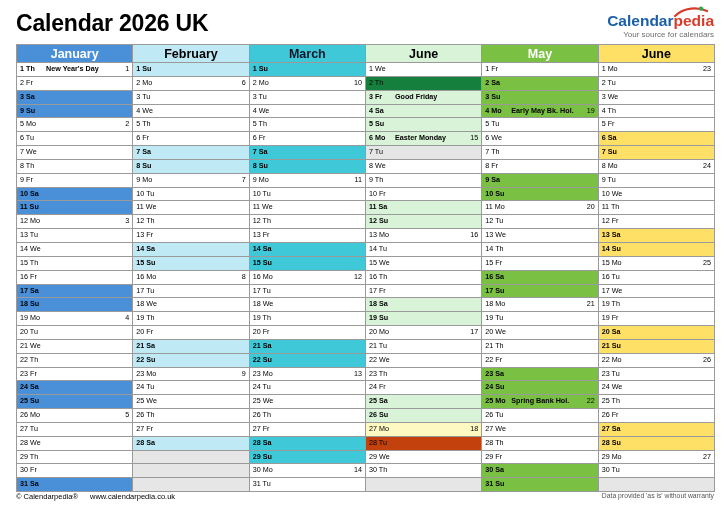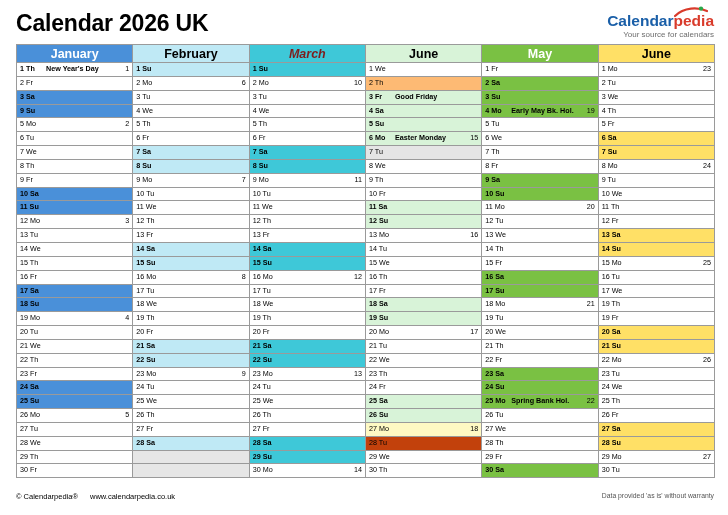--- a/index.html
+++ b/index.html
@@ -137,21 +137,21 @@
         <col class="m">
         <col class="m">
         <col class="m">
         <col class="m">
         <col class="m">
     </colgroup>
     <thead>
       <tr>
         <th style="background: rgb(74, 144, 217); color: rgb(255, 255, 255);">January</th>
         <th style="background: rgb(191, 233, 245); color: rgb(0, 0, 0);">February</th>
-        <th style="background: rgb(62, 200, 216); color: #7f1d1d; font-style: italic;">March</th>
+        <th style="background: rgb(62, 200, 216); color: #0f172a;">March</th>
         <th style="background: rgb(216, 243, 216); color: rgb(0, 0, 0);">June</th>
         <th style="background: rgb(122, 193, 67); color: rgb(255, 255, 255);">May</th>
         <th style="background: rgb(255, 224, 102); color: rgb(0, 0, 0);">June</th>
       </tr>
     </thead>
     <tbody id="cal-body">
         <tr>
           <td>
             <div class="cell bold" style="background: rgb(255, 255, 255);">
               <span class="daynum">1 Th</span>
@@ -198,21 +198,21 @@
               <span class="wknum">6</span>
             </div>
           </td>
           <td>
             <div class="cell" style="background: rgb(255, 255, 255);">
               <span class="daynum">2 Mo</span>
               <span class="wknum">10</span>
             </div>
           </td>
           <td>
-            <div class="cell" style="background: #fdba74;">
+            <div class="cell" style="background: #15803d;">
               <span class="daynum">2 Th</span>
             </div>
           </td>
           <td>
             <div class="cell bold" style="background: rgb(122, 193, 67); color: rgb(0, 0, 0);">
               <span class="daynum">2 Sa</span>
             </div>
           </td>
           <td>
             <div class="cell" style="background: rgb(255, 255, 255);">
@@ -1130,20 +1130,46 @@
           </td>
           <td>
             <div class="cell bold" style="background: rgb(122, 193, 67); color: rgb(0, 0, 0);">
               <span class="daynum">30 Sa</span>
             </div>
           </td>
           <td>
             <div class="cell" style="background: rgb(255, 255, 255);">
               <span class="daynum">30 Tu</span>
             </div>
+          </td>
+        </tr>
+        <tr>
+          <td>
+            <div class="cell bold" style="background: rgb(74, 144, 217); color: rgb(0, 0, 0);">
+              <span class="daynum">31 Sa</span>
+            </div>
+          </td>
+          <td>
+            <div class="cell empty"></div>
+          </td>
+          <td>
+            <div class="cell" style="background: rgb(255, 255, 255);">
+              <span class="daynum">31 Tu</span>
+            </div>
+          </td>
+          <td>
+            <div class="cell empty"></div>
+          </td>
+          <td>
+            <div class="cell bold" style="background: rgb(122, 193, 67); color: rgb(0, 0, 0);">
+              <span class="daynum">31 Su</span>
+            </div>
+          </td>
+          <td>
+            <div class="cell empty"></div>
           </td>
         </tr>
       </tbody>
   </table>
 
   <div class="footer">
     <div class="footer-left">
       <span>© Calendarpedia®</span>
       <span class="site">www.calendarpedia.co.uk</span>
     </div>

